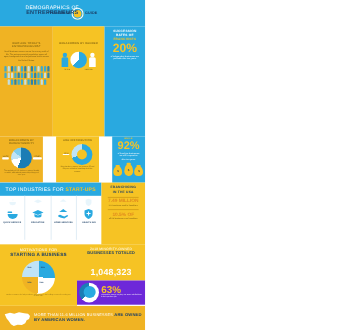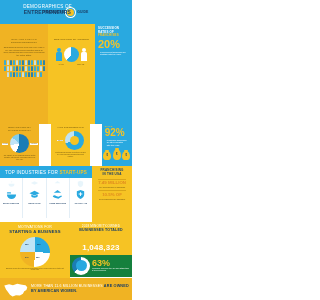--- a/index.html
+++ b/index.html
@@ -67,21 +67,21 @@
   
   .bags{display:flex;align-items:flex-end;justify-content:center;gap:1.5px;}
   .bag{width:8px;height:9px;background:#f6c324;border-radius:50% 50% 45% 45%/60% 60% 40% 40%;
        position:relative;}
   .bag::before{content:"";position:absolute;top:-1.6px;left:2px;width:4px;height:2px;
        background:#f6c324;border-radius:1px;}
   .bag span{position:absolute;inset:0;display:flex;align-items:center;justify-content:center;
        font-size:2.6px;font-weight:bold;color:#1b3f66;}
 
   
-  .stat{padding:3px 3px 2px;}
+  .stat{padding:3px 3px 2px;text-align:center;}
   .stat .lbl{font-size:2.9px;font-weight:bold;color:#ffffff;line-height:1.25;letter-spacing:.2px;}
   .stat .lbl em{font-style:normal;color:#f6c324;}
   .stat .big{font-size:11px;font-weight:bold;color:#f6c324;line-height:1;margin:1px 0;}
   .stat .sub{font-size:1.9px;color:#ffffff;line-height:1.3;padding:0 2px;}
   .stat .kick{font-size:2px;color:#f6c324;font-weight:bold;letter-spacing:.3px;}
 
   
   .b3{height:56px;background:#ffffff;display:flex;}
   .b3-left{width:95px;background:#ffffff;position:relative;}
   .b3-title{background:#29a9e0;color:#ffffff;font-size:4.6px;padding:3.5px 0;text-align:center;
@@ -110,21 +110,21 @@
       background:conic-gradient(#29a9e0 0 26%, #ffffff 26% 51%, #f0b323 51% 75%, #bfe3f6 75% 100%);}
   .pv{position:absolute;font-size:1.8px;font-weight:bold;color:#1b3f66;}
   .b4-note{font-size:1.5px;color:#6f5410;text-align:center;line-height:1.3;padding:1px 2px 0;}
 
   .b4-right{width:62px;background:#ffffff;}
   .mo-top{background:#f6c324;padding:2.5px 2px;text-align:center;}
   .mo-top .h{font-size:3.1px;color:#ffffff;line-height:1.25;letter-spacing:.15px;}
   .mo-top .h b{color:#1b3f66;font-size:3.6px;}
   .mo-top .n{font-size:8px;font-weight:bold;color:#ffffff;line-height:1;margin-top:11px;
              letter-spacing:.2px;}
-  .mo-bot{background:#15803d;display:flex;align-items:center;gap:2px;padding:2px;}
+  .mo-bot{background:#6d28d9;display:flex;align-items:center;gap:2px;padding:2px;}
   .ring{width:18px;height:18px;border-radius:50%;flex:0 0 auto;
         background:conic-gradient(#ffffff 0 63%, #1b7db5 63% 100%);
         display:flex;align-items:center;justify-content:center;position:relative;}
   .ring::after{content:"";width:11px;height:11px;border-radius:50%;background:#29a9e0;}
   .mo-bot .big{font-size:9px;font-weight:bold;color:#f6c324;line-height:1;}
   .mo-bot .sub{font-size:1.6px;color:#ffffff;line-height:1.3;}
 
   
   .b5{height:22px;background:#f0b323;display:flex;align-items:center;gap:2px;padding:0 3px;}
   .usmap{width:26px;height:15px;flex:0 0 auto;}

